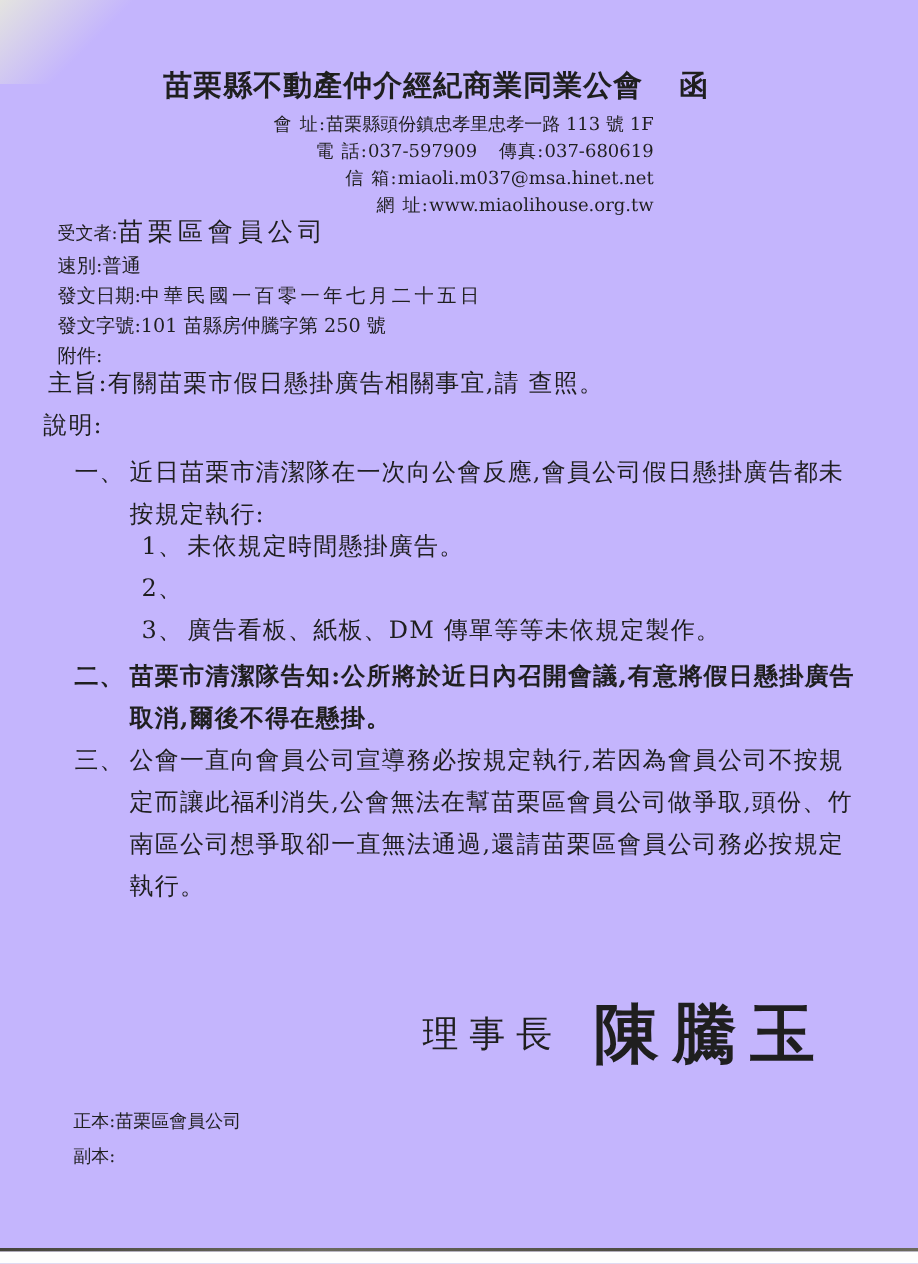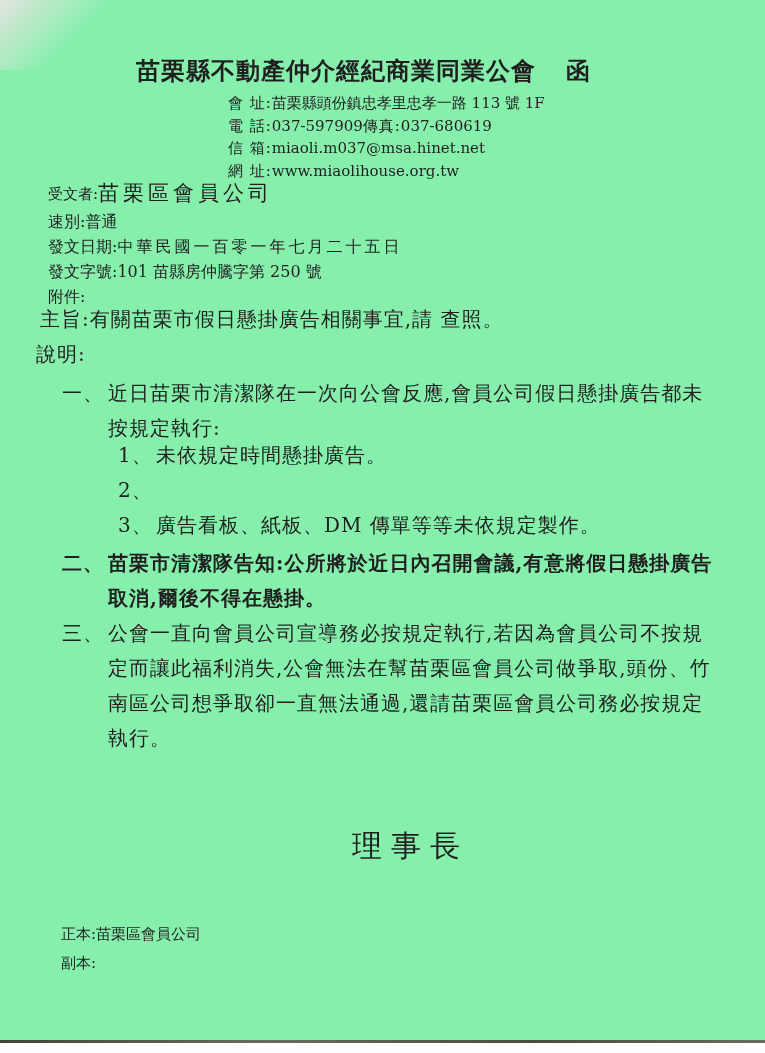--- a/index.html
+++ b/index.html
@@ -5,21 +5,21 @@
   html, body {
     margin: 0;
     padding: 0;
     background: #e9e9e6;
   }
   .page {
     position: relative;
     width: 765px;
     height: 1053px;
     margin: 0 auto;
-    background: #86efac;
+    background: #c4b5fd;
     color: #1f1f1f;
     font-family: "DejaVu Serif", "Liberation Serif", serif;
     overflow: hidden;
   }
   .corner-shade {
     position: absolute;
     top: 0; left: 0;
     width: 180px; height: 70px;
     background: linear-gradient(135deg, #e4e4e0 0%, rgba(252,251,248,0) 45%);
     pointer-events: none;
@@ -46,23 +46,24 @@
     white-space: nowrap;
   }
   .title-row .doc-type { margin-left: 30px; }
 
   .contact {
     position: absolute;
     top: 92px; left: 228px;
     font-size: 15px;
     line-height: 22.5px;
     white-space: nowrap;
+    text-align: right;
   }
   .contact .lbl { letter-spacing: 1px; }
-  .contact .fax-lbl { }
+  .contact .fax-lbl { margin-left: 18px; }
 
   .meta {
     position: absolute;
     top: 178px; left: 48px;
     white-space: nowrap;
   }
   .meta-row { font-size: 16px; line-height: 25px; }
   .meta-row.recipient { line-height: 30px; font-size: 15px; }
   .meta-row.recipient .val {
     font-size: 21px;
@@ -211,20 +212,21 @@
     <span class="text">苗栗市清潔隊告知:公所將於近日內召開會議,有意將假日懸掛廣告取消,爾後不得在懸掛。</span>
   </div>
 
   <div class="item item3">
     <span class="marker">三、</span>
     <span class="text">公會一直向會員公司宣導務必按規定執行,若因為會員公司不按規定而讓此福利消失,公會無法在幫苗栗區會員公司做爭取,頭份、竹南區公司想爭取卻一直無法通過,還請苗栗區會員公司務必按規定執行。</span>
   </div>
 
   <div class="signature">
     <span class="sig-title">理事長</span>
+    <span class="sig-name">陳騰玉</span>
   </div>
 
   <div class="footer">
     <div>
       <span>正本:</span><span>苗栗區會員公司</span>
     </div>
     <div>
       <span>副本:</span>
     </div>
   </div>

